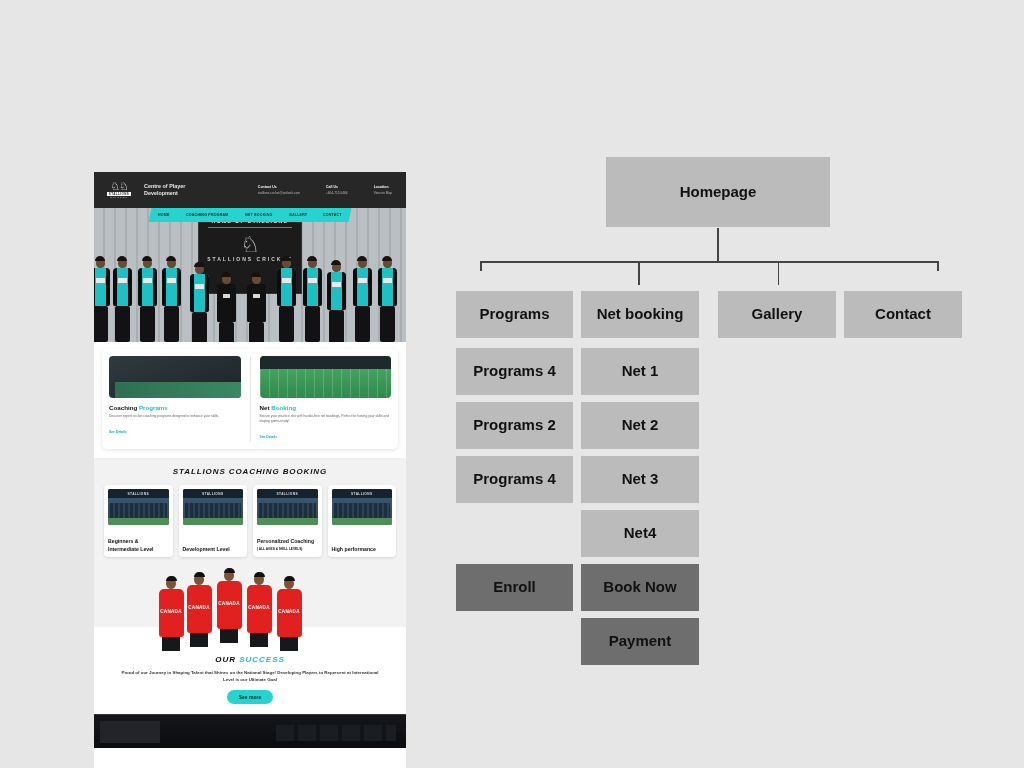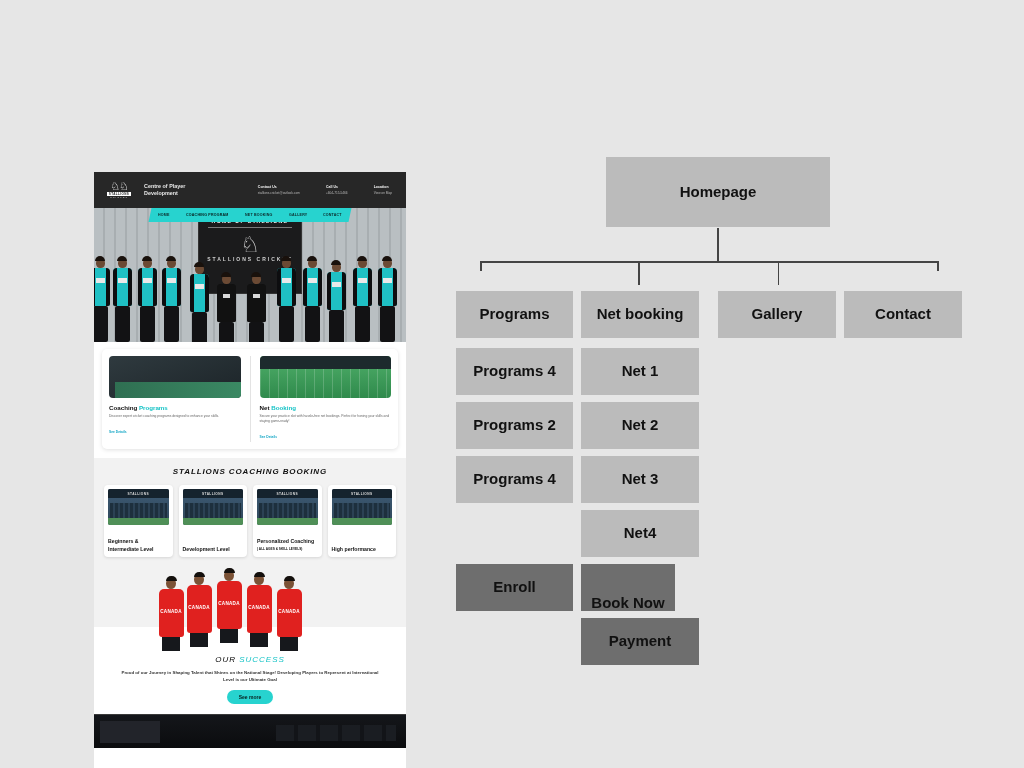--- a/index.html
+++ b/index.html
@@ -135,21 +135,21 @@
   .succ-players { position: relative; height: 84px; }
   .sp { position: absolute; bottom: 0; width: 26px; }
   .sp .head { width: 10px; height: 11px; border-radius: 50%; background: #7b5236; margin: 0 auto; }
   .sp .hair { width: 11px; height: 5px; border-radius: 6px 6px 0 0; background: #14100d;
      margin: 0 auto -3px; position: relative; z-index: 2; }
   .sp .body { width: 25px; height: 48px; background: #e0211f; border-radius: 5px 5px 3px 3px;
      margin: 0 auto; position: relative; }
   .sp .body span { position:absolute; left:0; right:0; top:20px; text-align:center;
      font-size:4.6px; font-weight:700; color:#fff; letter-spacing:.3px; }
   .sp .legs { width: 18px; height: 14px; background: #16181c; margin: 0 auto; }
-  .succ-title { text-align: center; font-size: 8px; font-weight: 400; letter-spacing: 1px;
+  .succ-title { text-align: center; font-size: 8px; font-weight: 700; letter-spacing: 1px;
      font-style: italic; margin-top: 2px; }
   .succ-title em { font-style: italic; color: #16c3c6; }
   .succ-copy { text-align: center; font-size: 4.4px; color: #333; line-height: 7px;
      margin: 5px 22px 0; font-weight: 600; }
   .succ-btn { display:block; margin: 7px auto 0; background:#27d3cf; color:#07201f;
      font-size: 5px; font-weight: 700; border: none; border-radius: 9px; padding: 4px 12px; }
 
   .mk-footer-img { height: 34px; background: linear-gradient(#14161a,#0b0c0e); position: relative;
      border-top: 1px solid #3a3a3a; }
   .mk-footer-img::before { content:""; position:absolute; left:6px; top:6px; width:60px; height:22px;
@@ -205,21 +205,21 @@
   </div>
   <div class="node" style="left:581px; top:402px; width:118px; height:47px;">
     <span>Net 2</span>
   </div>
   <div class="node" style="left:581px; top:456px; width:118px; height:47px;">
     <span>Net 3</span>
   </div>
   <div class="node" style="left:581px; top:510px; width:118px; height:47px;">
     <span>Net4</span>
   </div>
-  <div class="node dark" style="left:581px; top:564px; width:94px; height:47px;align-items:flex-end;">
+  <div class="node dark" style="left:581px; top:564px; width:118px; height:47px;">
     <span>Book Now</span>
   </div>
   <div class="node dark" style="left:581px; top:618px; width:118px; height:47px;text-align:right;">
     <span>Payment</span>
   </div>
 
   <div class="mock">
 
     <div class="mk-header">
       <div class="mk-logo">

